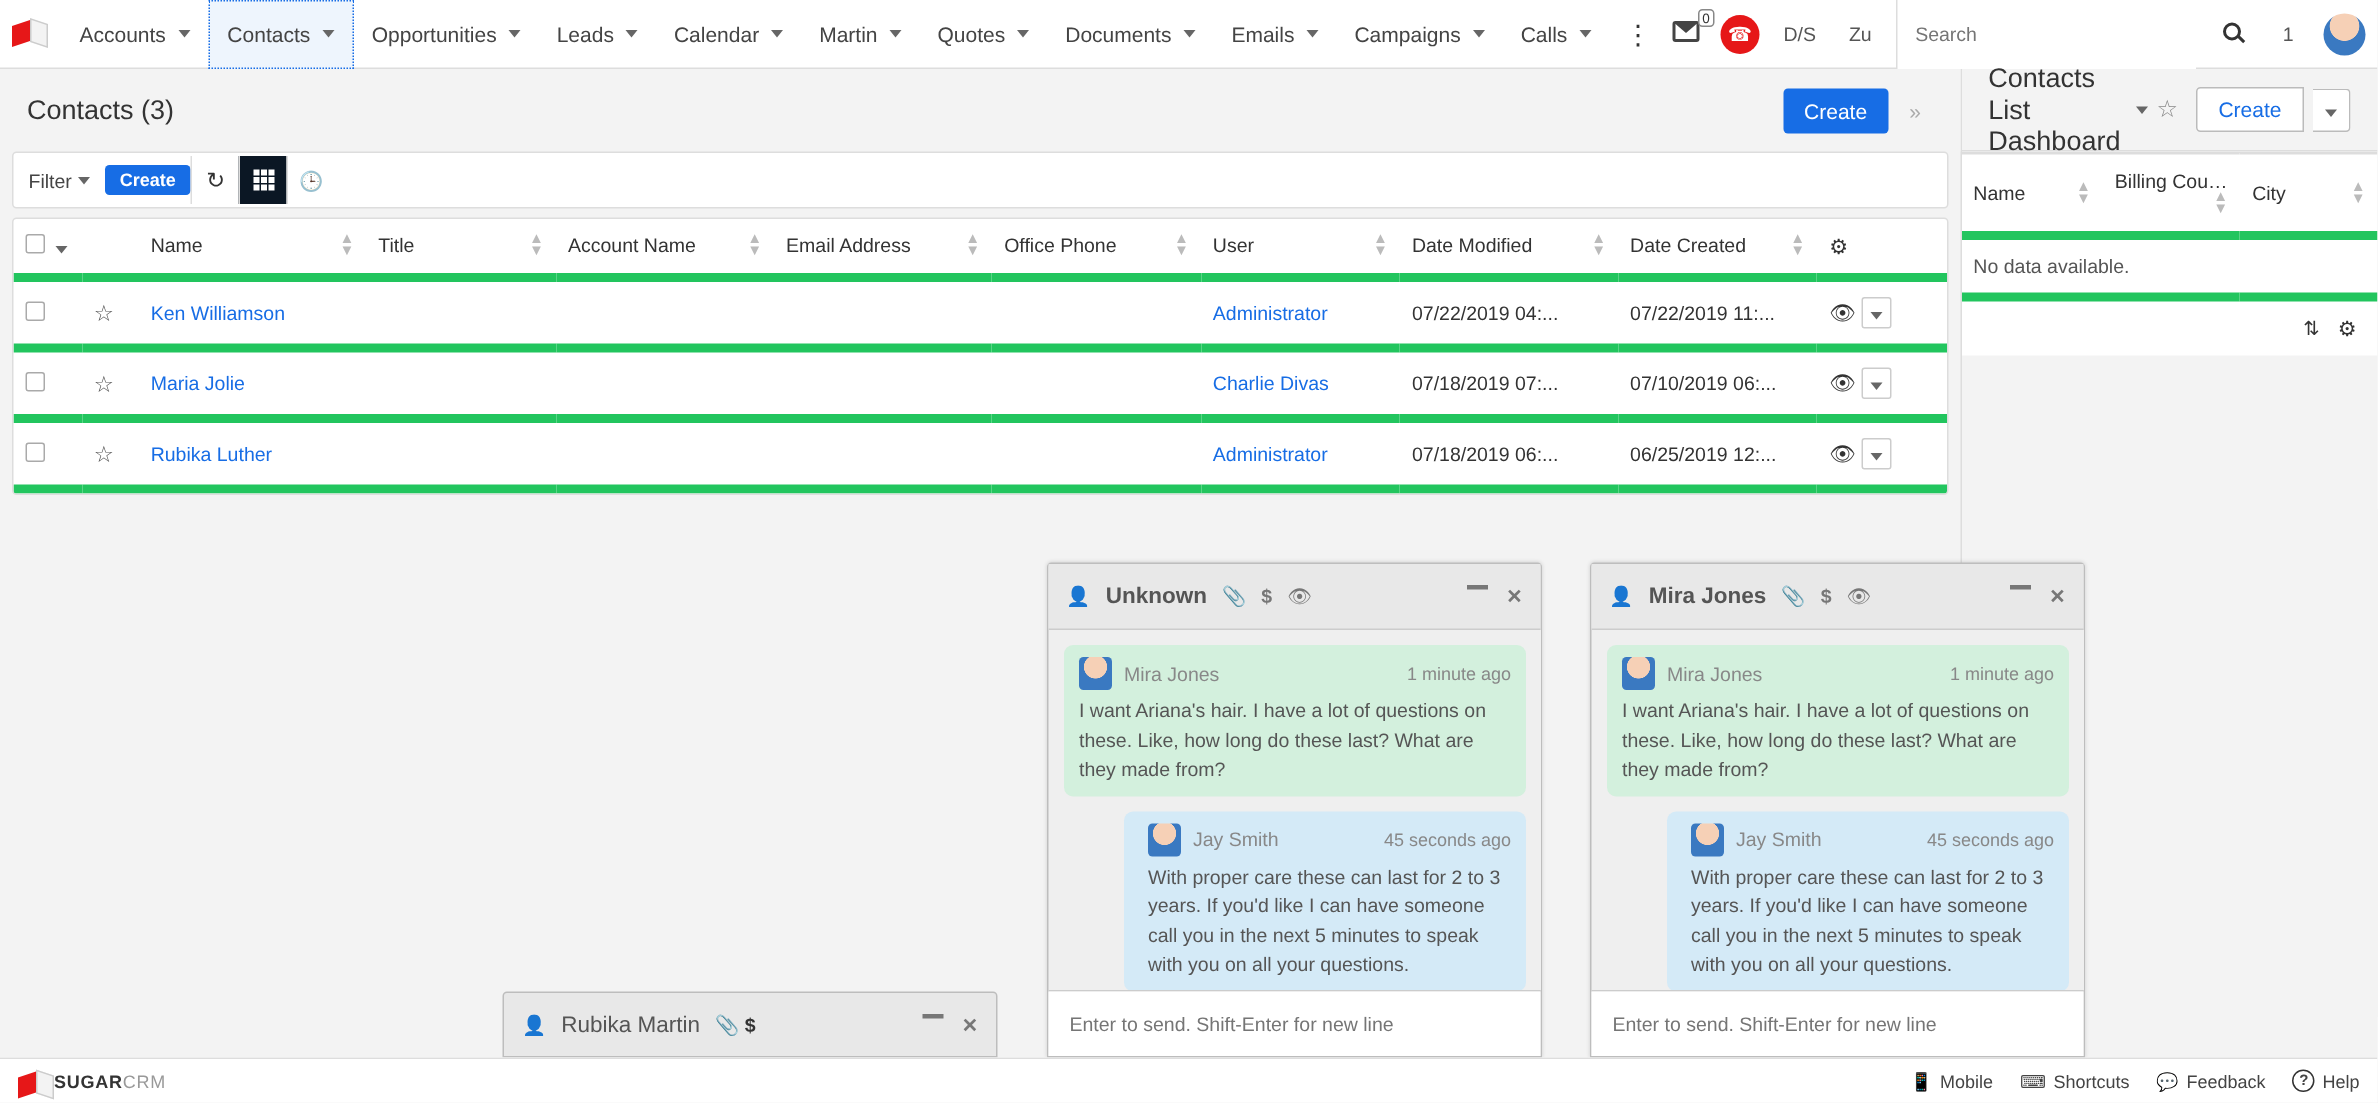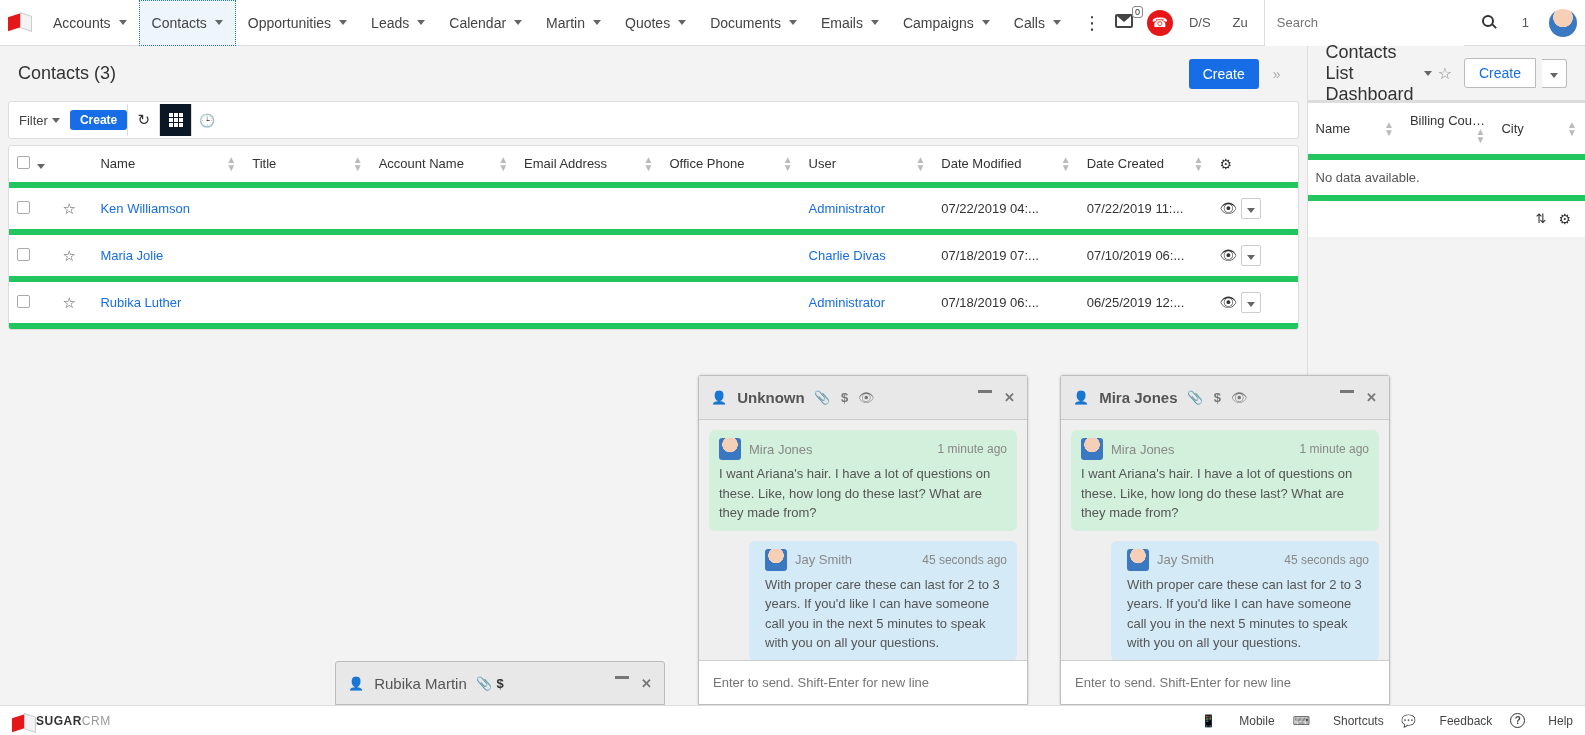--- a/index.html
+++ b/index.html
@@ -96,21 +96,21 @@
 .chat-input input{width:100%;border:none;padding:14px;font-size:13px;outline:none;}
 .chat-collapsed{position:absolute;bottom:30px;width:330px;height:44px;background:#e8e8e8;border:1px solid #bdbdbd;border-radius:3px 3px 0 0;display:flex;align-items:center;padding:0 12px;gap:10px;}
 .chat-collapsed .name{font-weight:normal;font-size:15px;color:#555;}
 .chat-collapsed .right{margin-left:auto;display:flex;gap:12px;color:#777;}
 
 
 .footer{position:absolute;bottom:0;left:0;right:0;height:30px;border-top:1px solid #ddd;background:#fff;display:flex;align-items:center;padding:0 12px;font-size:12px;}
 .footer-logo{font-weight:bold;letter-spacing:0.5px;}
 .footer-logo .g{color:#999;font-weight:normal;}
 .footer .fr{margin-left:auto;display:flex;gap:18px;color:#444;}
-.footer .fr span{display:flex;align-items:center;gap:23px;cursor:pointer;}
+.footer .fr span{display:flex;align-items:center;gap:5px;cursor:pointer;}
 
 
 .ico{display:inline-block;}
 .ico-mag{width:12px;height:12px;border:2px solid #333;border-radius:50%;position:relative;}
 .ico-mag:after{content:"";position:absolute;width:6px;height:2px;background:#333;transform:rotate(45deg);right:-5px;bottom:-2px;}
 .ico-phone:before{content:"\260E";}
 .ico-clip:before{content:"\1F4CE";font-size:13px;}
 .ico-dollar:before{content:"$";font-weight:bold;}
 .ico-min{width:14px;height:3px;background:#777;display:inline-block;}
 .ico-x:before{content:"\2715";font-weight:bold;}

